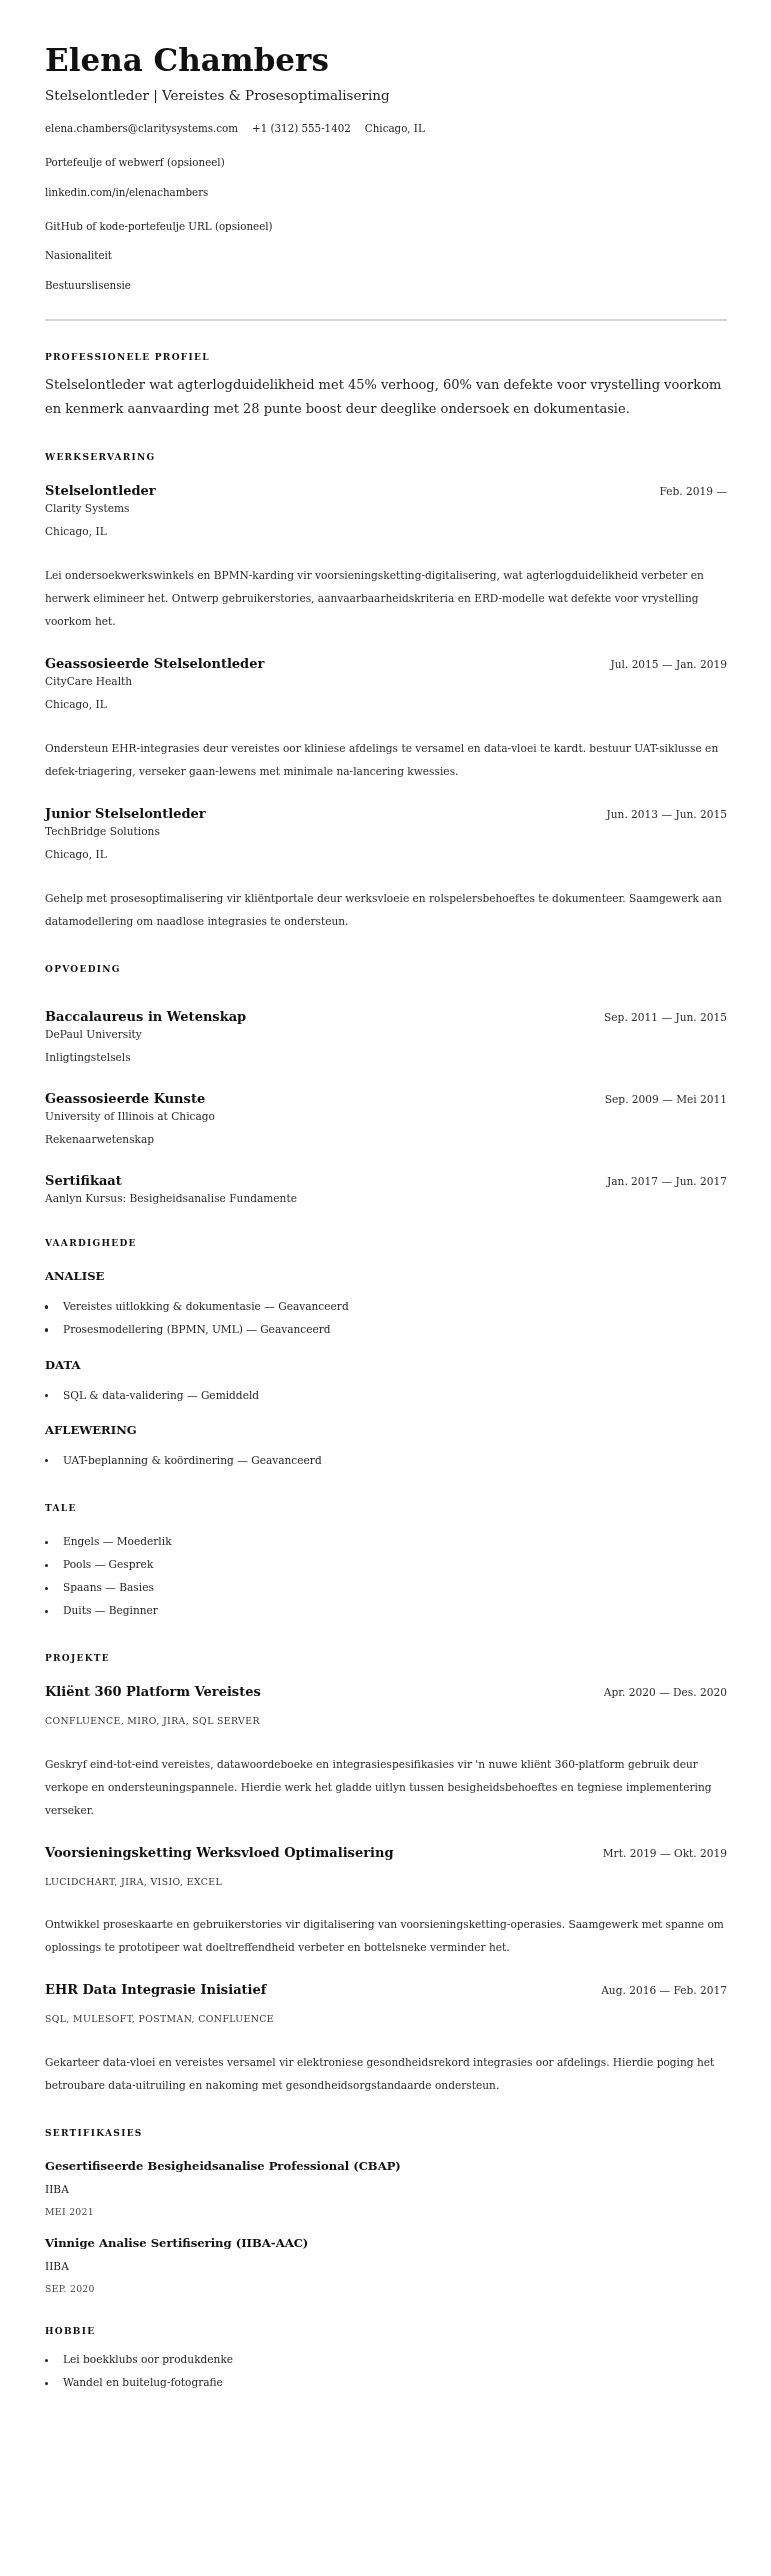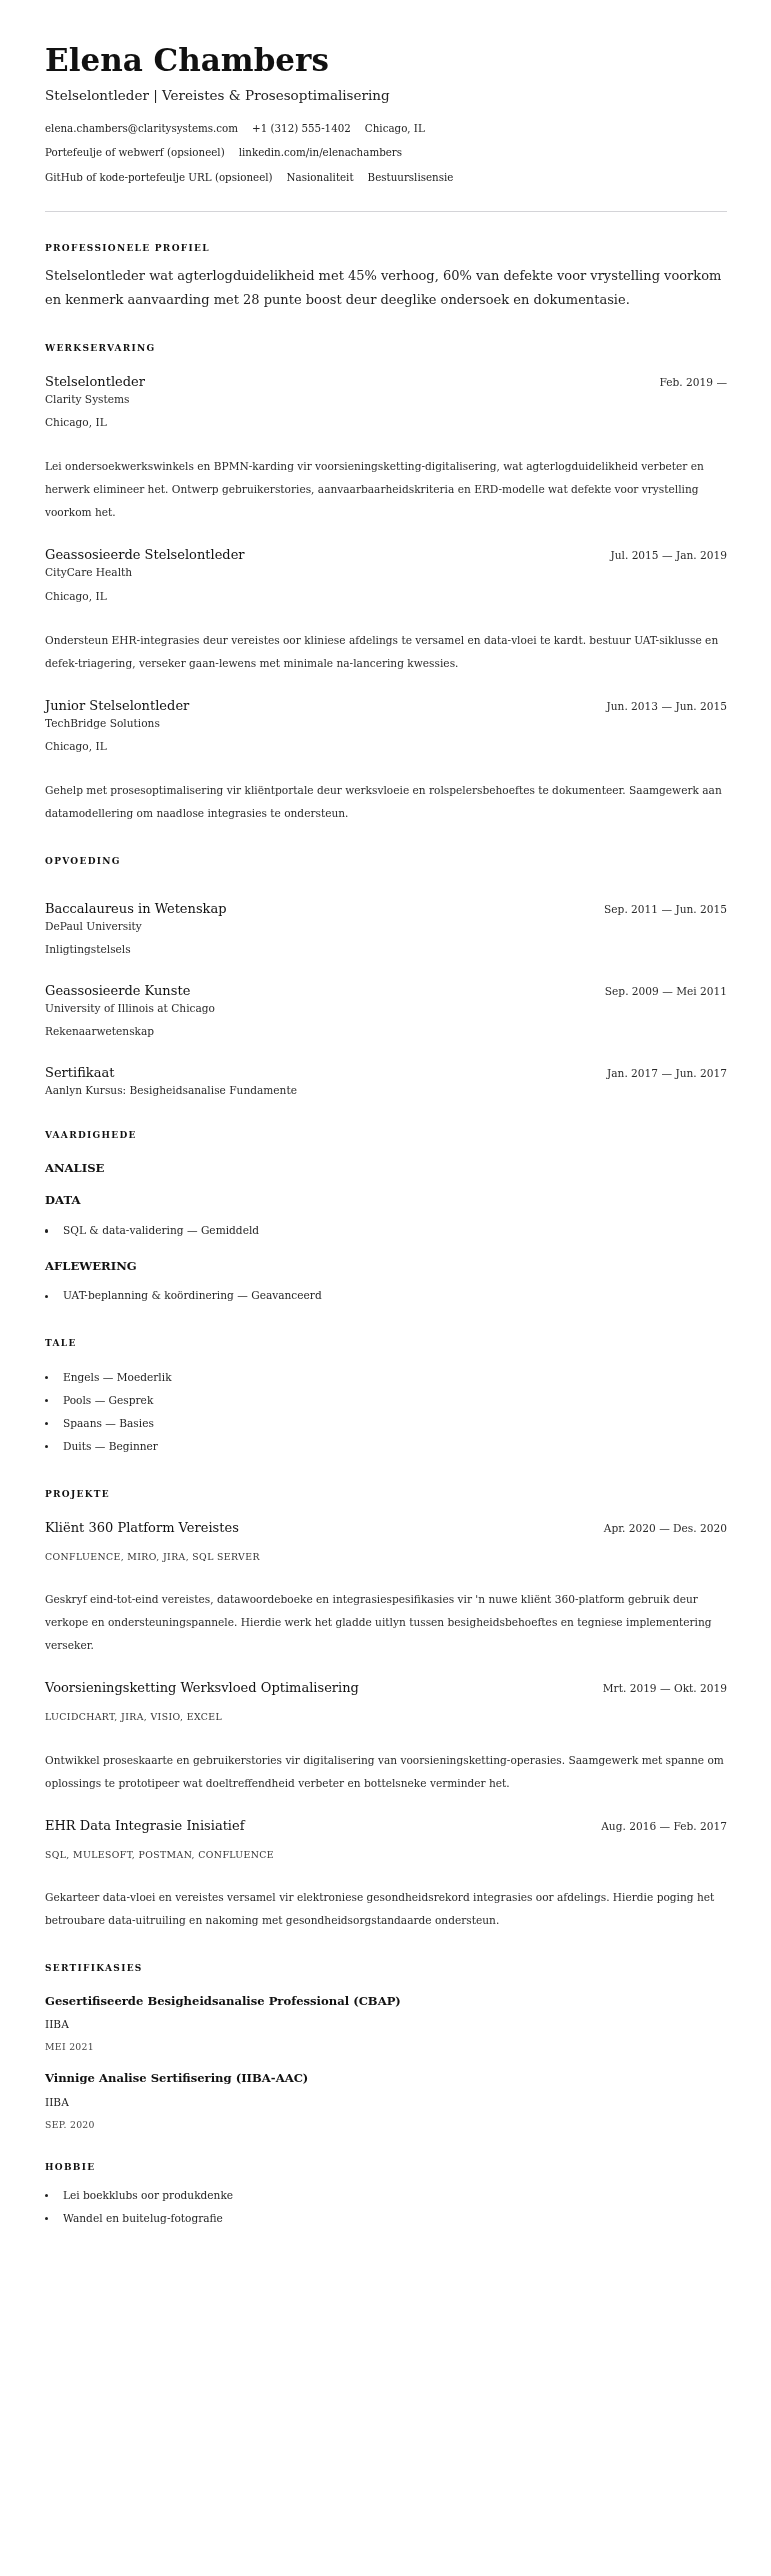--- a/index.html
+++ b/index.html
@@ -27,21 +27,21 @@
       line-height: 19.3px;
     }
     .contact-row {
       font-size: 10.3px;
       color: #222;
       line-height: 15.4px;
       margin-top: 15.4px;
       display: flex;
       gap: 14px;
     }
-    .contact-row + .contact-row { margin-top: 9px; }
+    .contact-row + .contact-row { margin-top: 19px; flex-direction: column; }
     .divider {
       height: 1.3px;
       background: #d4d4d8;
       margin-top: 26px;
     }
     
     .section-title {
       font-size: 9px;
       font-weight: bold;
       letter-spacing: 1.3px;
@@ -59,21 +59,21 @@
     }
     
     .entry { margin-top: 15.4px; }
     .entry-head {
       display: flex;
       justify-content: space-between;
       align-items: baseline;
     }
     .entry-title {
       font-size: 13px;
-      font-weight: normal;
+      font-weight: bold;
       color: #111;
       line-height: 18px;
     }
     .entry-date {
       font-size: 10.6px;
       color: #2a2a2a;
       line-height: 15.4px;
     }
     .entry-sub {
       font-size: 10.6px;
@@ -249,20 +249,24 @@
         <span class="entry-date">Jan. 2017 — Jun. 2017</span>
       </div>
       <div class="entry-sub">Aanlyn Kursus: Besigheidsanalise Fundamente</div>
     </div>
   </section>
 
   <section>
     <h2 class="section-title">VAARDIGHEDE</h2>
 
     <h3 class="skill-group-title first">ANALISE</h3>
+    <ul class="bullets">
+      <li>Vereistes uitlokking &amp; dokumentasie — Geavanceerd</li>
+      <li>Prosesmodellering (BPMN, UML) — Geavanceerd</li>
+    </ul>
 
     <h3 class="skill-group-title">DATA</h3>
     <ul class="bullets">
       <li>SQL &amp; data-validering — Gemiddeld</li>
     </ul>
 
     <h3 class="skill-group-title">AFLEWERING</h3>
     <ul class="bullets">
       <li>UAT-beplanning &amp; koördinering — Geavanceerd</li>
     </ul>

